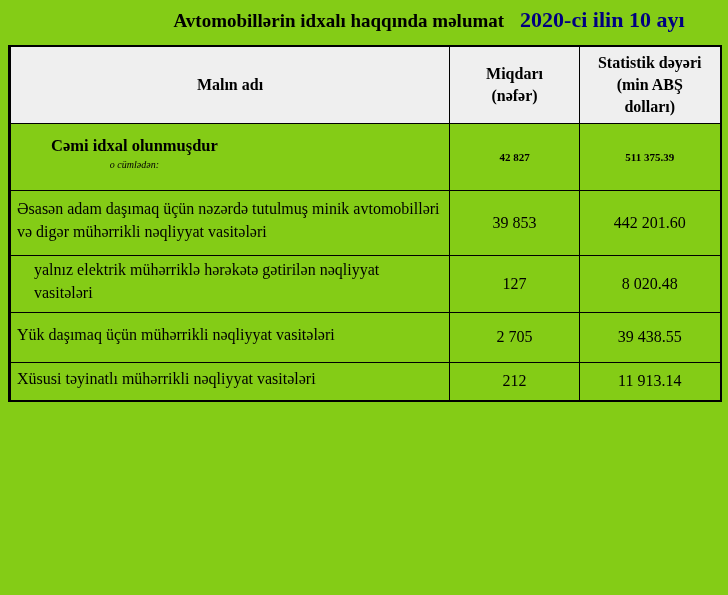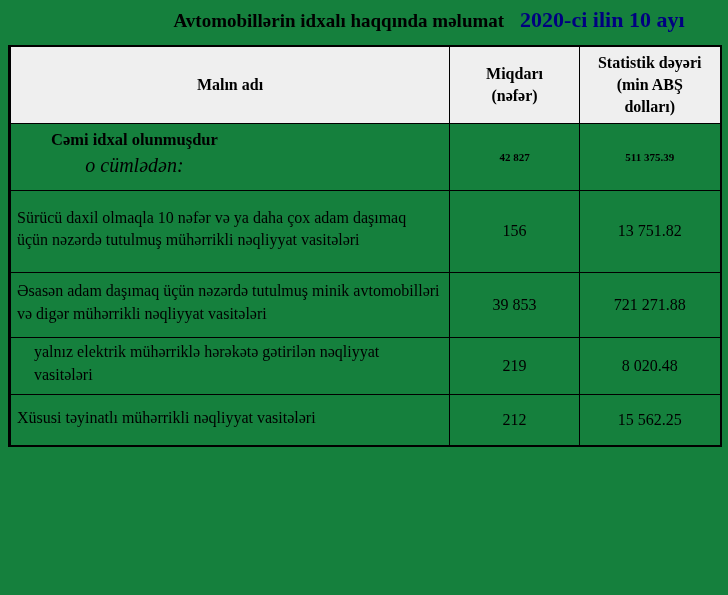--- a/index.html
+++ b/index.html
@@ -5,21 +5,21 @@
   * { box-sizing: border-box; margin: 0; padding: 0; }
   html, body {
     width: 728px;
     background: #ffffff;
     font-family: "Liberation Serif", "DejaVu Serif", serif;
     color: #000000;
   }
   .page {
     width: 728px;
     height: 595px;
-    background: #15803d;
+    background: #84cc16;
     overflow: hidden;
   }
 
   
   .title-row {
     display: flex;
     justify-content: center;
     align-items: baseline;
     gap: 16px;
     padding-left: 130px;
@@ -79,26 +79,26 @@
   }
 
   
   tr.row-total      { height: 67px; }
   tr.row-bus        { height: 82px; }
   tr.row-cars       { height: 65px; }
   tr.row-ondan      { height: 38px; }
   tr.row-hybrid     { height: 57px; }
   tr.row-electric   { height: 57px; }
   tr.row-trucks     { height: 50px; }
-  tr.row-special    { height: 52px; }
+  tr.row-special    { height: 39px; }
 
   tr.row-total td.name-cell { padding-left: 40px; }
   .total-block { display: inline-block; text-align: center; }
   .total-name  { font-weight: bold; font-size: 16.5px; }
-  .total-note  { font-style: italic; font-size: 20px; }
+  .total-note  { font-style: italic; font-size: 10px; }
   tr.row-total td.num-cell { font-weight: bold; font-size: 11px; }
 
   tr.row-ondan td.name-cell { text-align: center; padding-left: 6px; }
 
   tr.row-hybrid td.name-cell,
   tr.row-electric td.name-cell { padding-left: 23px; }
 </style>
 </head>
 <body>
 
@@ -130,42 +130,42 @@
         <td class="name-cell">
           <div class="total-block">
             <div class="total-name">Cəmi idxal olunmuşdur</div>
             <div class="total-note">o cümlədən:</div>
           </div>
         </td>
         <td class="num-cell">42 827</td>
         <td class="num-cell">511 375.39</td>
       </tr>
 
-      <tr class="row-bus">
-        <td class="name-cell">Sürücü daxil olmaqla 10 nəfər və ya daha çox adam daşımaq üçün nəzərdə tutulmuş mühərrikli nəqliyyat vasitələri</td>
-        <td class="num-cell">156</td>
-        <td class="num-cell">13 751.82</td>
-      </tr>
 
       <tr class="row-cars">
         <td class="name-cell">Əsasən adam daşımaq üçün nəzərdə tutulmuş minik avtomobilləri və digər mühərrikli nəqliyyat vasitələri</td>
         <td class="num-cell">39 853</td>
-        <td class="num-cell">721 271.88</td>
+        <td class="num-cell">442 201.60</td>
       </tr>
 
 
 
       <tr class="row-electric">
         <td class="name-cell">yalnız elektrik mühərriklə hərəkətə gətirilən nəqliyyat vasitələri</td>
-        <td class="num-cell">219</td>
+        <td class="num-cell">127</td>
         <td class="num-cell">8 020.48</td>
       </tr>
 
+      <tr class="row-trucks">
+        <td class="name-cell">Yük daşımaq üçün mühərrikli nəqliyyat vasitələri</td>
+        <td class="num-cell">2 705</td>
+        <td class="num-cell">39 438.55</td>
+      </tr>
 
       <tr class="row-special">
         <td class="name-cell">Xüsusi təyinatlı mühərrikli nəqliyyat vasitələri</td>
         <td class="num-cell">212</td>
-        <td class="num-cell">15 562.25</td>
+        <td class="num-cell">11 913.14</td>
       </tr>
     </tbody>
   </table>
 
 </div>
 
 </body></html>

